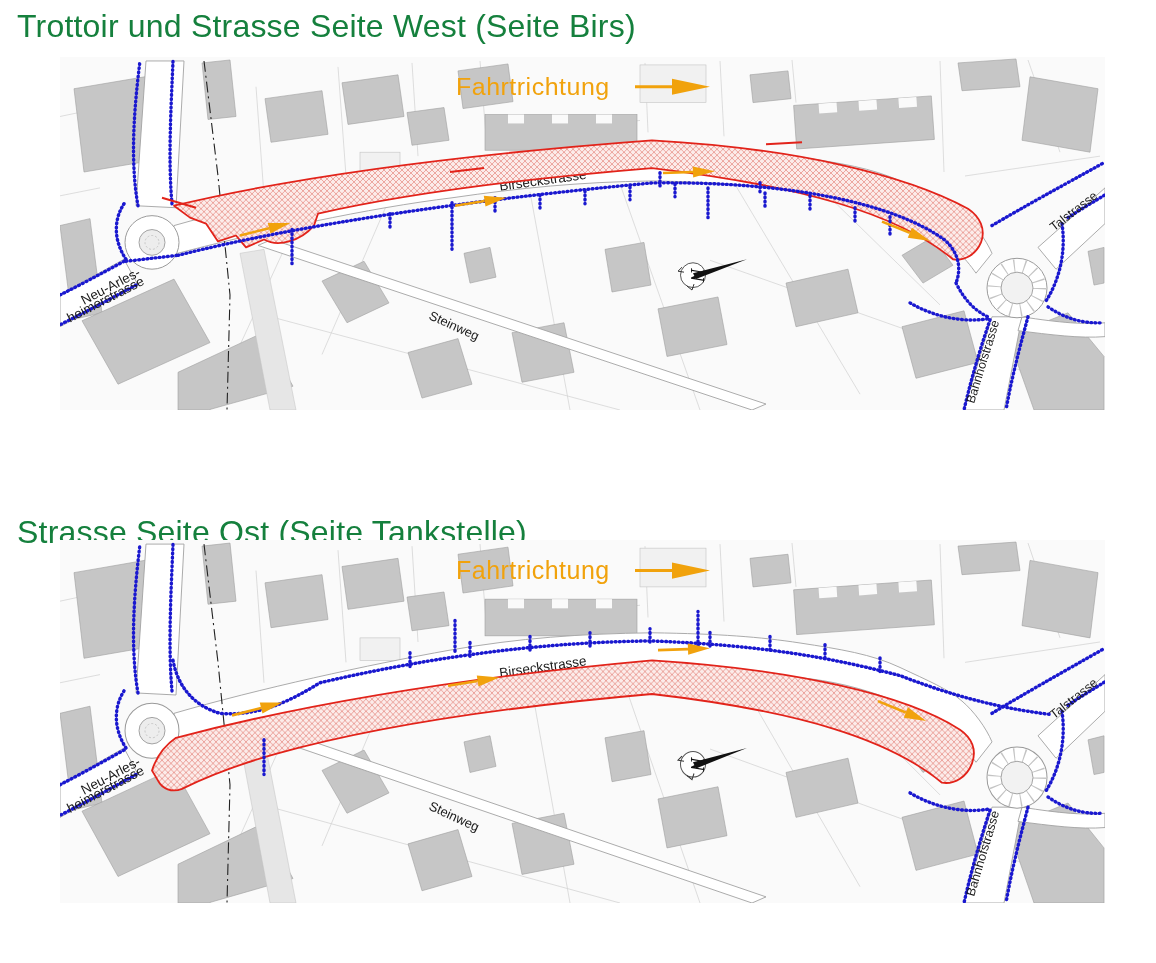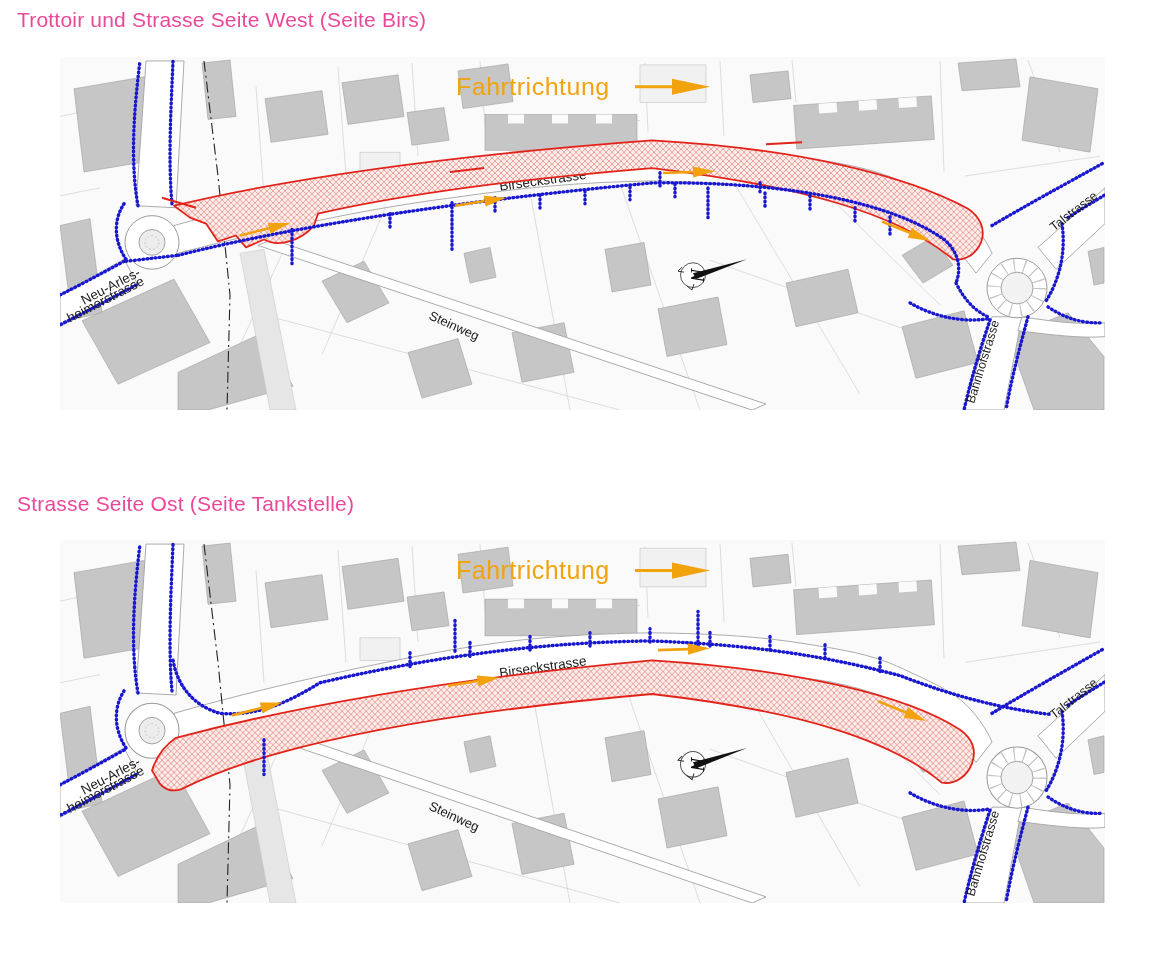--- a/index.html
+++ b/index.html
@@ -1,21 +1,21 @@
 <!DOCTYPE html>
 <html><head>
 <meta charset="utf-8">
 <style>
   html,body{margin:0;padding:0;background:#ffffff;}
   body{width:1156px;height:963px;position:relative;overflow:hidden;
        font-family:"Liberation Sans", sans-serif;}
-  .sec-title{position:absolute;left:17px;margin:0;font-size:21px;font-weight:400;
-       color:#ec4899;letter-spacing:.2px;white-space:nowrap;}
+  .sec-title{position:absolute;left:17px;margin:0;font-size:32px;font-weight:400;
+       color:#15803d;letter-spacing:.2px;white-space:nowrap;}
   #title-west{top:8px;}
-  #title-ost{top:492px;}
+  #title-ost{top:514px;}
   .map-wrap{position:absolute;left:60px;width:1045px;}
   #map-west{top:57px;height:353px;}
   #map-ost{top:540px;height:363px;}
   .map-wrap svg{display:block;width:100%;height:100%;}
   #svg-defs{position:absolute;width:0;height:0;}
   text{user-select:none;}
 </style>
 </head>
 <body>
 

